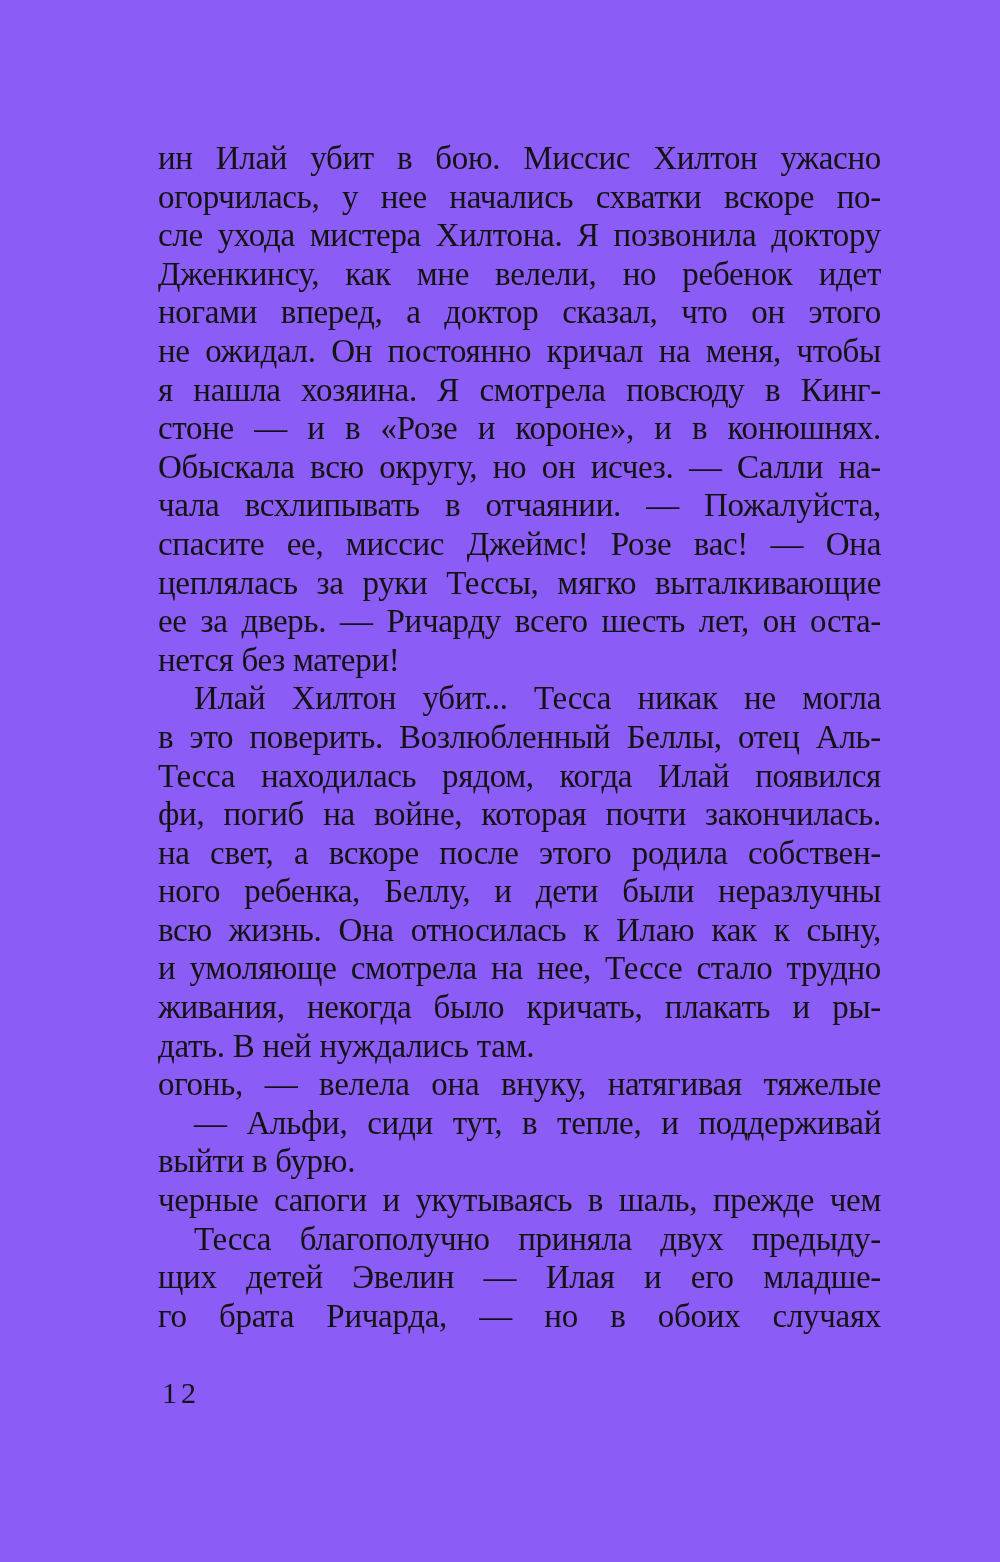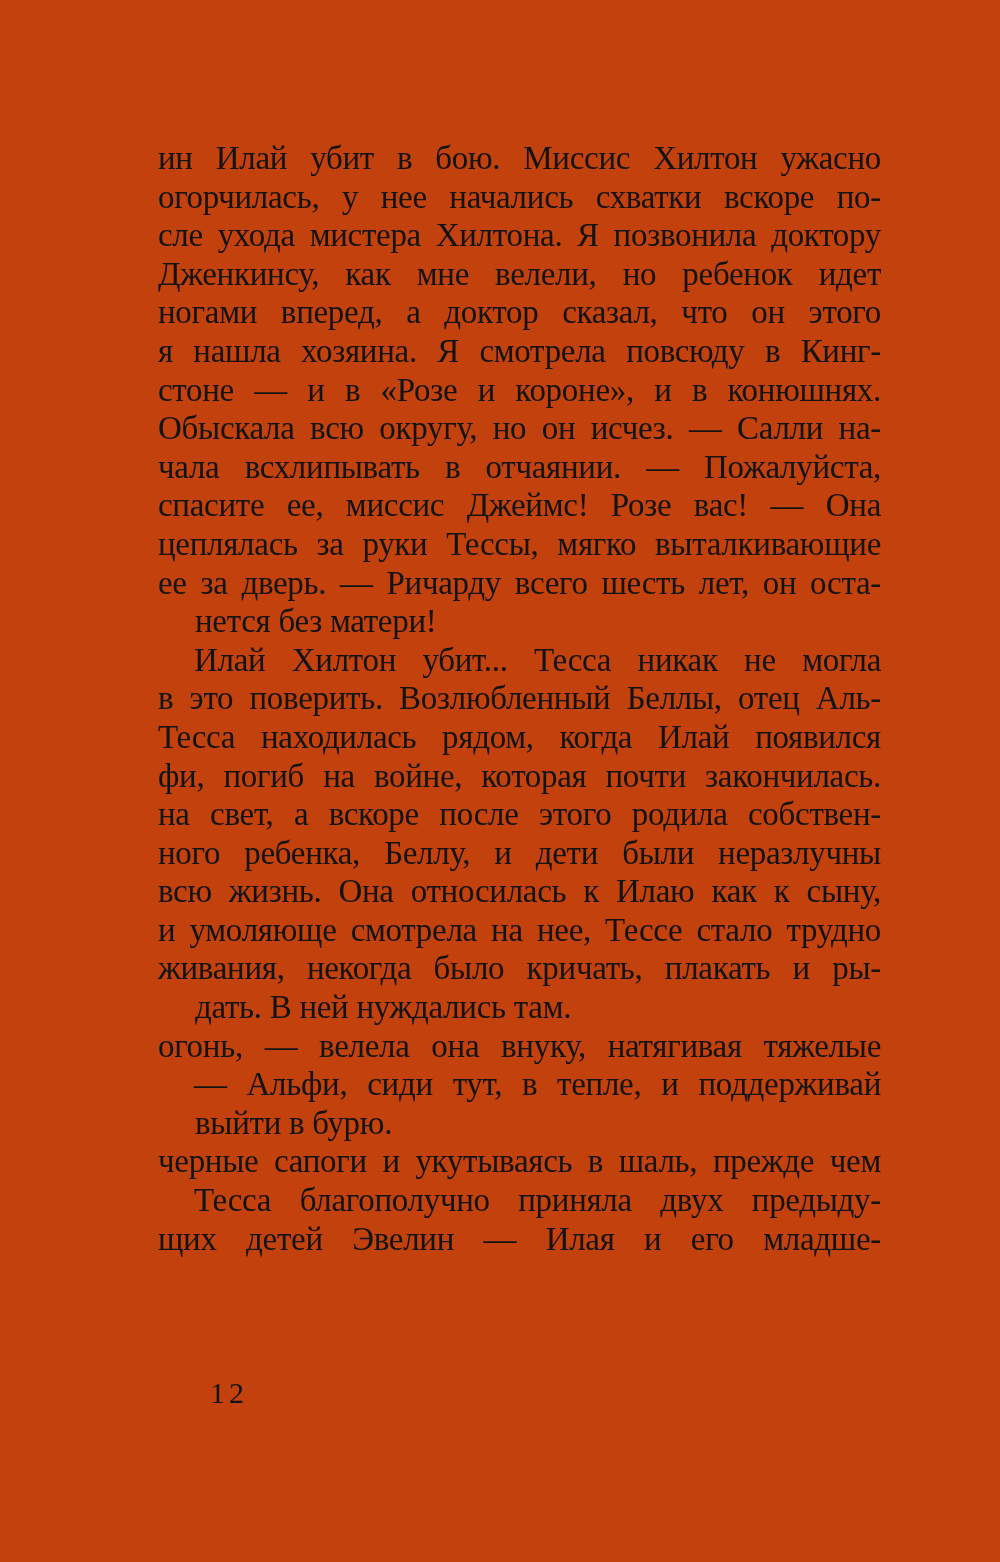--- a/index.html
+++ b/index.html
@@ -4,21 +4,21 @@
 <style>
   html, body {
     margin: 0;
     padding: 0;
     background: #ffffff;
   }
   .page {
     position: relative;
     width: 1000px;
     height: 1562px;
-    background: #c2410c;
+    background: #8b5cf6;
     overflow: hidden;
     font-family: "Liberation Serif", "DejaVu Serif", serif;
     color: #131313;
   }
   .text-block {
     position: absolute;
     left: 158px;
     top: 139px;
     width: 723px;
   }
@@ -26,48 +26,47 @@
     font-size: 33px;
     line-height: 38.6px;
     letter-spacing: -0.3px;
     text-align: justify;
     text-align-last: justify;
     text-justify: inter-word;
     white-space: normal;
   }
   .line.end {
     text-align-last: left;
-    margin-left: 37px;
   }
   .line.indent {
     text-indent: 36px;
   }
   .line.shift {
   }
   .page-number {
     position: absolute;
     left: 162px;
     top: 1374px;
     font-size: 30px;
     line-height: 38.6px;
     letter-spacing: 4px;
     color: #131313;
-    margin-left: 48px;
   }
 </style>
 </head>
 <body>
 
 <div class="page">
   <div class="text-block">
     <div class="line">ин Илай убит в бою. Миссис Хилтон ужасно</div>
     <div class="line">огорчилась, у нее начались схватки вскоре по-</div>
     <div class="line">сле ухода мистера Хилтона. Я позвонила доктору</div>
     <div class="line">Дженкинсу, как мне велели, но ребенок идет</div>
     <div class="line">ногами вперед, а доктор сказал, что он этого</div>
+    <div class="line">не ожидал. Он постоянно кричал на меня, чтобы</div>
     <div class="line">я нашла хозяина. Я смотрела повсюду в Кинг-</div>
     <div class="line">стоне — и в «Розе и короне», и в конюшнях.</div>
     <div class="line">Обыскала всю округу, но он исчез. — Салли на-</div>
     <div class="line">чала всхлипывать в отчаянии. — Пожалуйста,</div>
     <div class="line">спасите ее, миссис Джеймс! Розе вас! — Она</div>
     <div class="line">цеплялась за руки Тессы, мягко выталкивающие</div>
     <div class="line">ее за дверь. — Ричарду всего шесть лет, он оста-</div>
     <div class="line end">нется без матери!</div>
     <div class="line indent">Илай Хилтон убит... Тесса никак не могла</div>
     <div class="line">в это поверить. Возлюбленный Беллы, отец Аль-</div>
@@ -78,15 +77,16 @@
     <div class="line">всю жизнь. Она относилась к Илаю как к сыну,</div>
     <div class="line">и умоляюще смотрела на нее, Тессе стало трудно</div>
     <div class="line">живания, некогда было кричать, плакать и ры-</div>
     <div class="line end">дать. В ней нуждались там.</div>
     <div class="line">огонь, — велела она внуку, натягивая тяжелые</div>
     <div class="line indent">— Альфи, сиди тут, в тепле, и поддерживай</div>
     <div class="line end">выйти в бурю.</div>
     <div class="line">черные сапоги и укутываясь в шаль, прежде чем</div>
     <div class="line indent">Тесса благополучно приняла двух предыду-</div>
     <div class="line shift">щих детей Эвелин — Илая и его младше-</div>
+    <div class="line shift">го брата Ричарда, — но в обоих случаях</div>
   </div>
   <div class="page-number">12</div>
 </div>
 
 </body></html>

